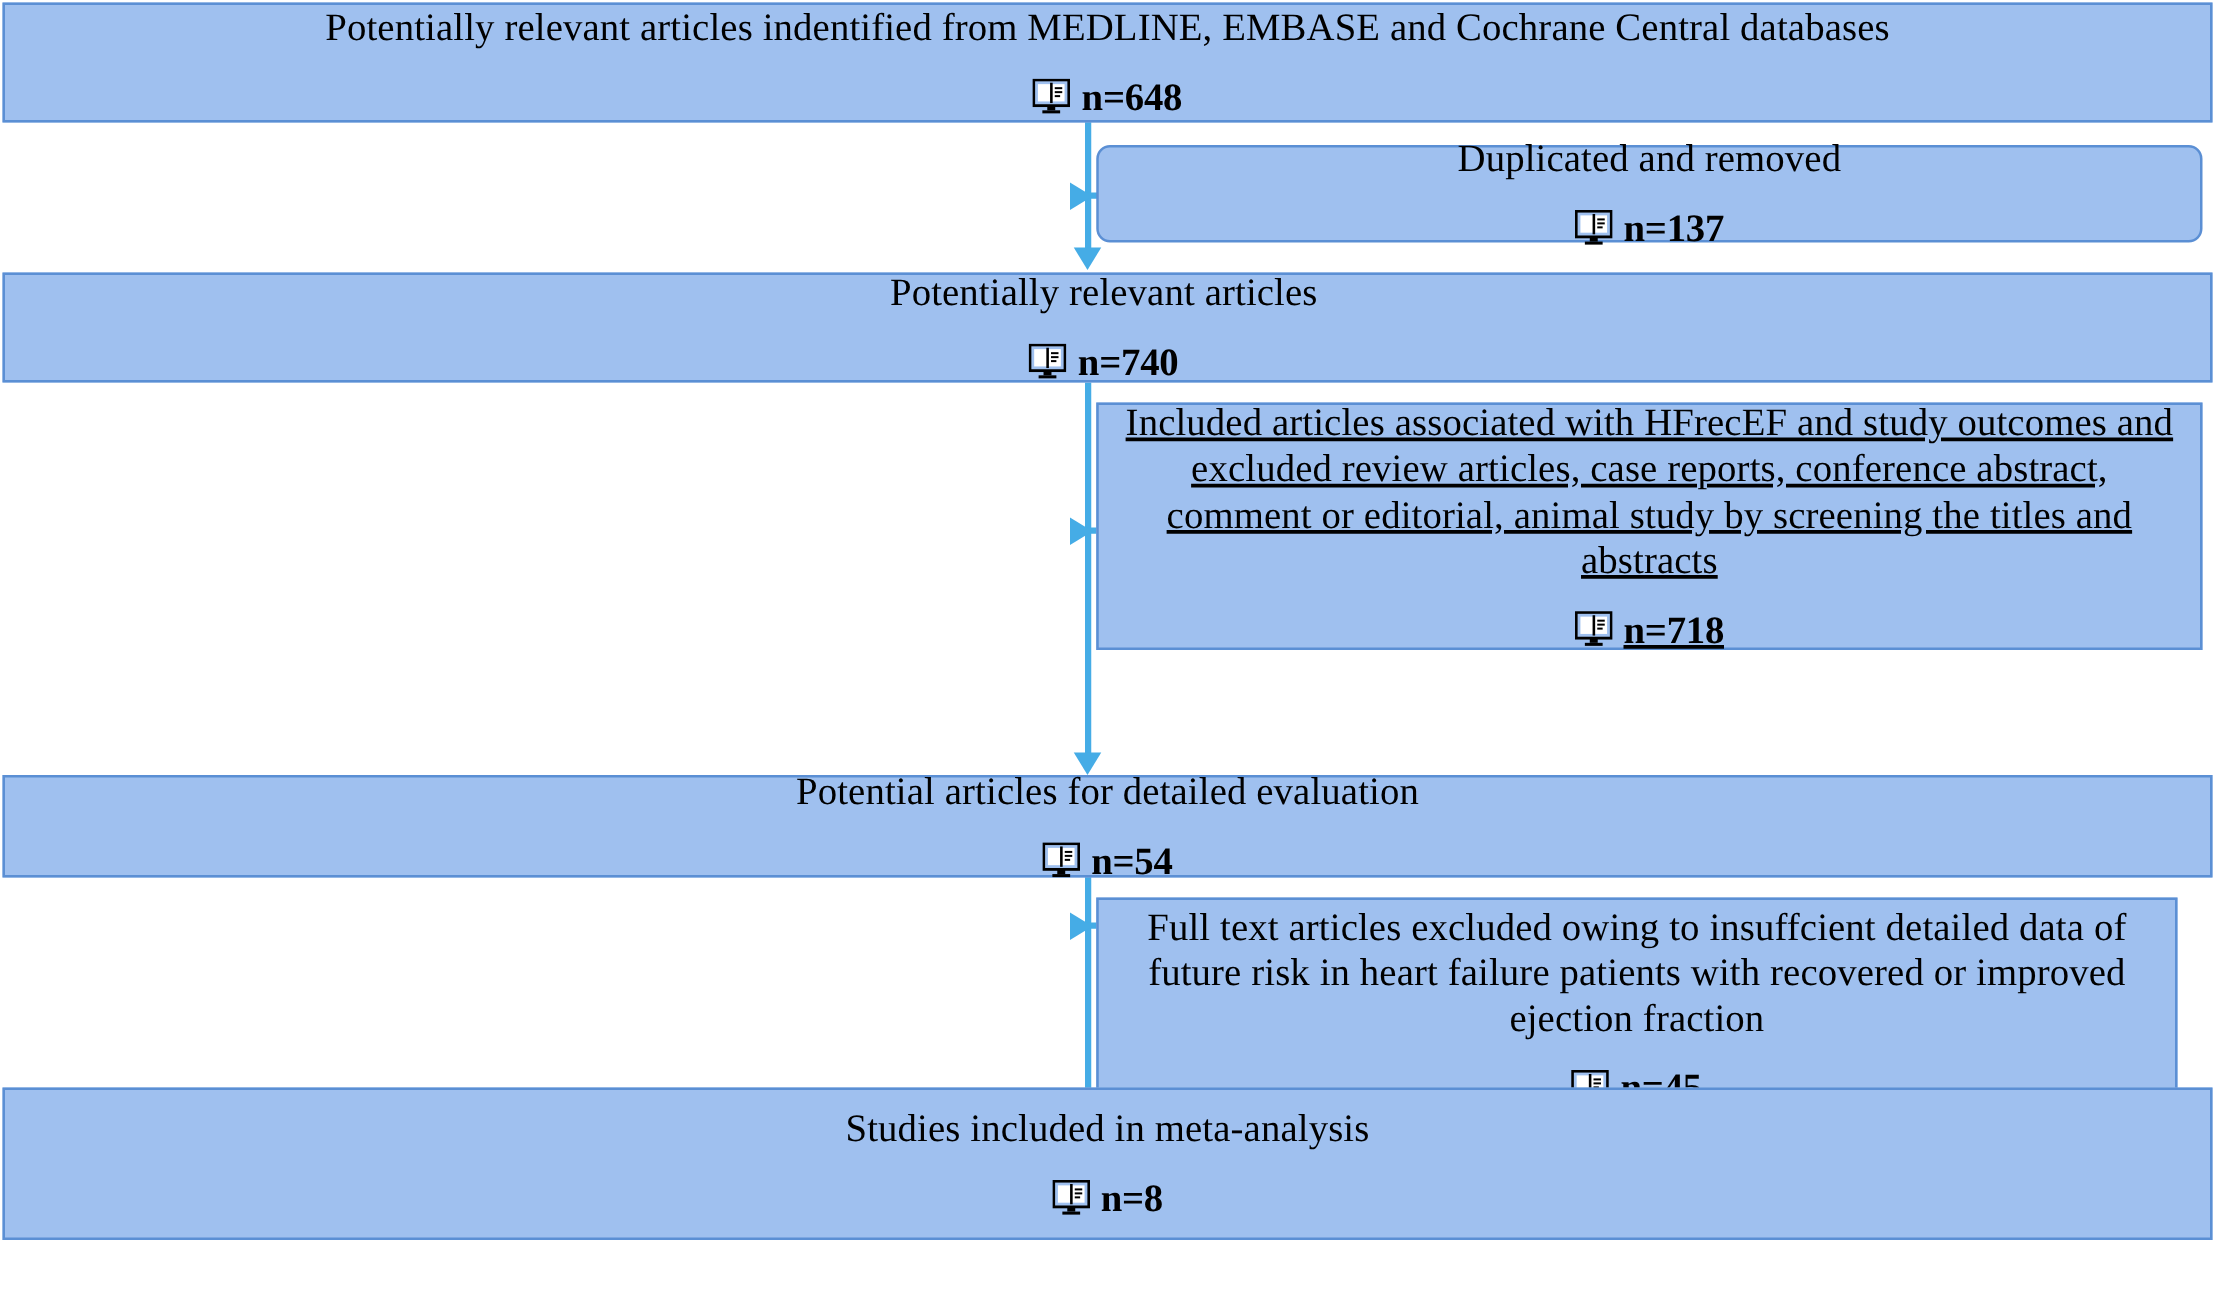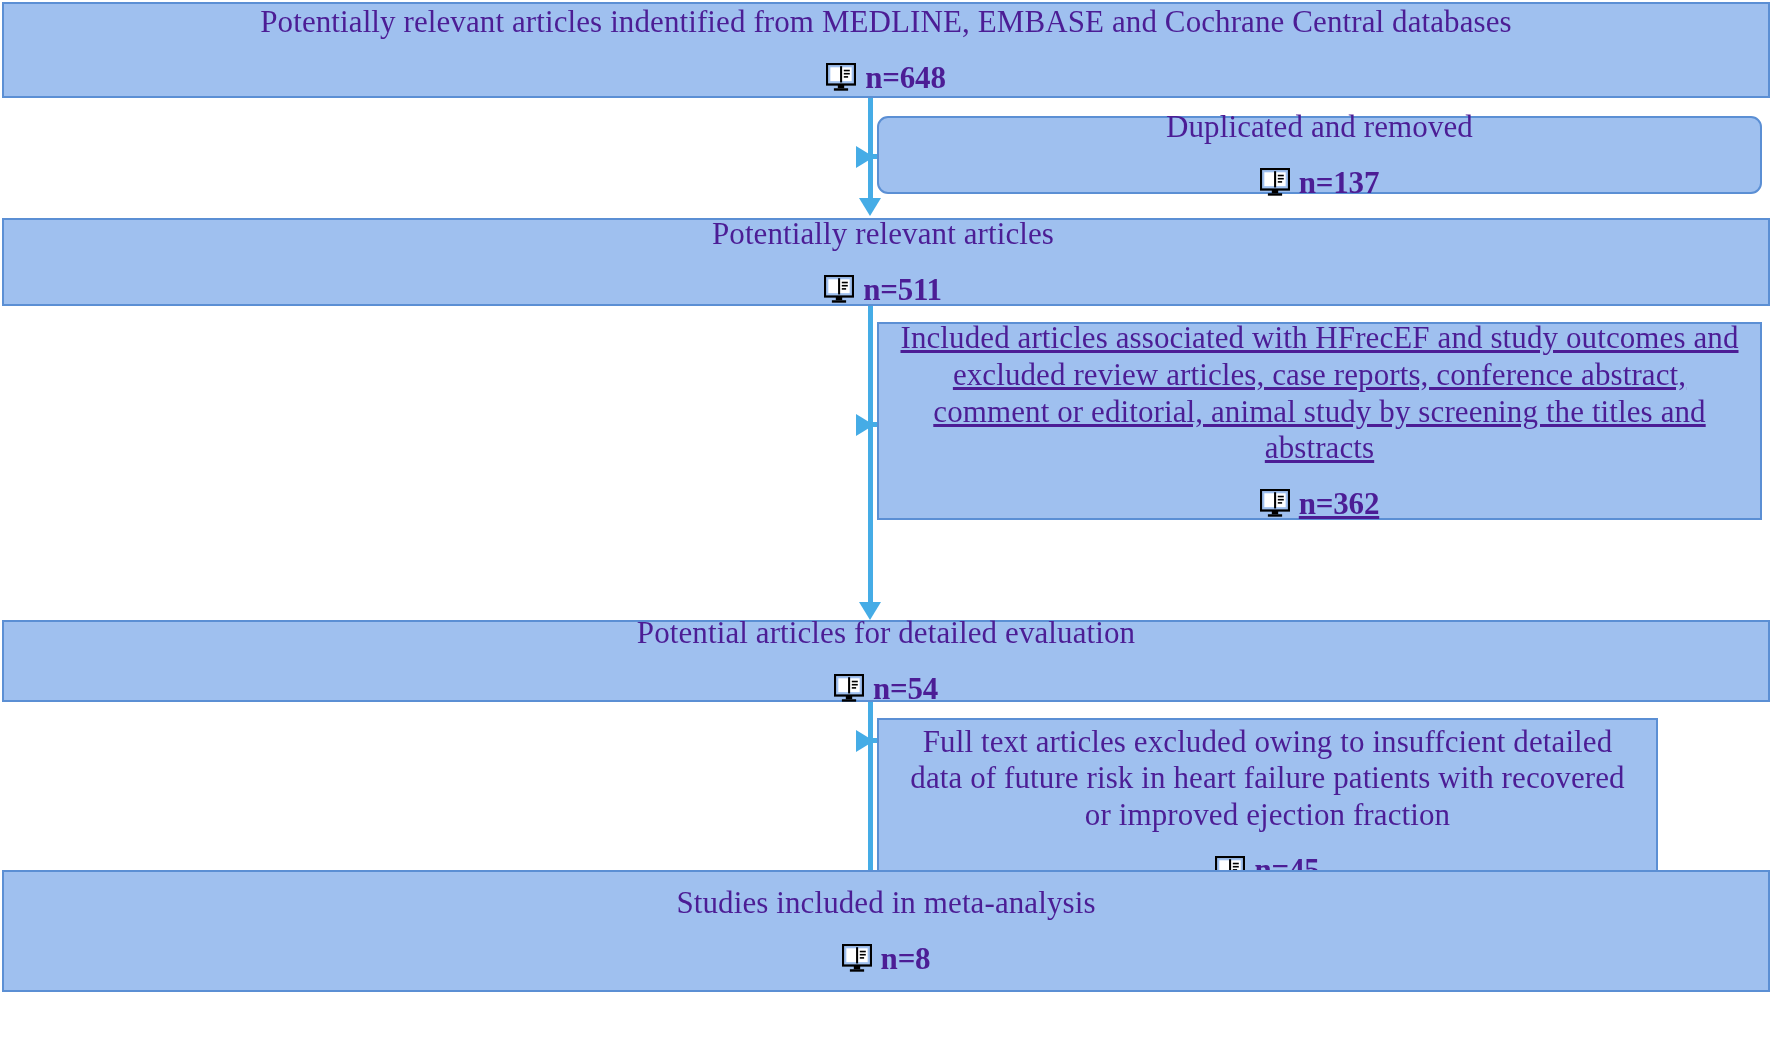--- a/index.html
+++ b/index.html
@@ -23,21 +23,21 @@
   .flow-box {
     position: absolute;
     box-sizing: border-box;
     background: #9FC0EF;
     border: 2px solid #5B8FD4;
     display: flex;
     flex-direction: column;
     align-items: center;
     justify-content: center;
     text-align: center;
-    color: #4c1d95;
+    color: #000000;
     padding: 4px 18px;
     z-index: 3;
   }
 
   .box-text {
     font-size: 31px;
     line-height: 1.18;
     letter-spacing: 0.1px;
     white-space: pre-line;
     font-weight: 400;
@@ -159,40 +159,40 @@
           <rect x="1" y="1" width="30" height="22" fill="none" stroke="#000" stroke-width="2.4"></rect>
           <rect x="4.6" y="4.6" width="22.8" height="14.8" fill="#fff" stroke="none"></rect>
           <rect x="15" y="3.4" width="2.2" height="17.4" fill="#000"></rect>
           <rect x="19" y="7.2" width="6.4" height="1.7" fill="#000"></rect>
           <rect x="19" y="10.6" width="6.4" height="1.7" fill="#000"></rect>
           <rect x="19" y="14" width="4.6" height="1.7" fill="#000"></rect>
           <rect x="12.6" y="23" width="6.8" height="4" fill="#000"></rect>
           <rect x="8.4" y="27" width="15.2" height="2.6" fill="#000"></rect>
         </svg>
       </span>
-      <span class="count-label">n=511</span>
+      <span class="count-label">n=740</span>
     </div>
   </div>
 
   <div class="flow-box" style="left:877px; top:322px; width:885px; height:198px;text-decoration:underline;">
     <div class="box-text">Included articles associated with HFrecEF and study outcomes and excluded review articles, case reports, conference abstract, comment or editorial, animal study by screening the titles and abstracts</div>
     <div class="count-line">
       <span class="book-icon">
         <svg viewBox="0 0 32 31" width="30" height="29" xmlns="http://www.w3.org/2000/svg">
           <rect x="1" y="1" width="30" height="22" fill="none" stroke="#000" stroke-width="2.4"></rect>
           <rect x="4.6" y="4.6" width="22.8" height="14.8" fill="#fff" stroke="none"></rect>
           <rect x="15" y="3.4" width="2.2" height="17.4" fill="#000"></rect>
           <rect x="19" y="7.2" width="6.4" height="1.7" fill="#000"></rect>
           <rect x="19" y="10.6" width="6.4" height="1.7" fill="#000"></rect>
           <rect x="19" y="14" width="4.6" height="1.7" fill="#000"></rect>
           <rect x="12.6" y="23" width="6.8" height="4" fill="#000"></rect>
           <rect x="8.4" y="27" width="15.2" height="2.6" fill="#000"></rect>
         </svg>
       </span>
-      <span class="count-label">n=362</span>
+      <span class="count-label">n=718</span>
     </div>
   </div>
 
   <div class="flow-box" style="left:2px; top:620px; width:1768px; height:82px;">
     <div class="box-text">Potential articles for detailed evaluation</div>
     <div class="count-line">
       <span class="book-icon">
         <svg viewBox="0 0 32 31" width="30" height="29" xmlns="http://www.w3.org/2000/svg">
           <rect x="1" y="1" width="30" height="22" fill="none" stroke="#000" stroke-width="2.4"></rect>
           <rect x="4.6" y="4.6" width="22.8" height="14.8" fill="#fff" stroke="none"></rect>
@@ -201,21 +201,21 @@
           <rect x="19" y="10.6" width="6.4" height="1.7" fill="#000"></rect>
           <rect x="19" y="14" width="4.6" height="1.7" fill="#000"></rect>
           <rect x="12.6" y="23" width="6.8" height="4" fill="#000"></rect>
           <rect x="8.4" y="27" width="15.2" height="2.6" fill="#000"></rect>
         </svg>
       </span>
       <span class="count-label">n=54</span>
     </div>
   </div>
 
-  <div class="flow-box" style="left:877px; top:718px; width:781px; height:176px;">
+  <div class="flow-box" style="left:877px; top:718px; width:865px; height:176px;">
     <div class="box-text">Full text articles excluded owing to insuffcient detailed data of future risk in heart failure patients with recovered or improved ejection fraction</div>
     <div class="count-line">
       <span class="book-icon">
         <svg viewBox="0 0 32 31" width="30" height="29" xmlns="http://www.w3.org/2000/svg">
           <rect x="1" y="1" width="30" height="22" fill="none" stroke="#000" stroke-width="2.4"></rect>
           <rect x="4.6" y="4.6" width="22.8" height="14.8" fill="#fff" stroke="none"></rect>
           <rect x="15" y="3.4" width="2.2" height="17.4" fill="#000"></rect>
           <rect x="19" y="7.2" width="6.4" height="1.7" fill="#000"></rect>
           <rect x="19" y="10.6" width="6.4" height="1.7" fill="#000"></rect>
           <rect x="19" y="14" width="4.6" height="1.7" fill="#000"></rect>

